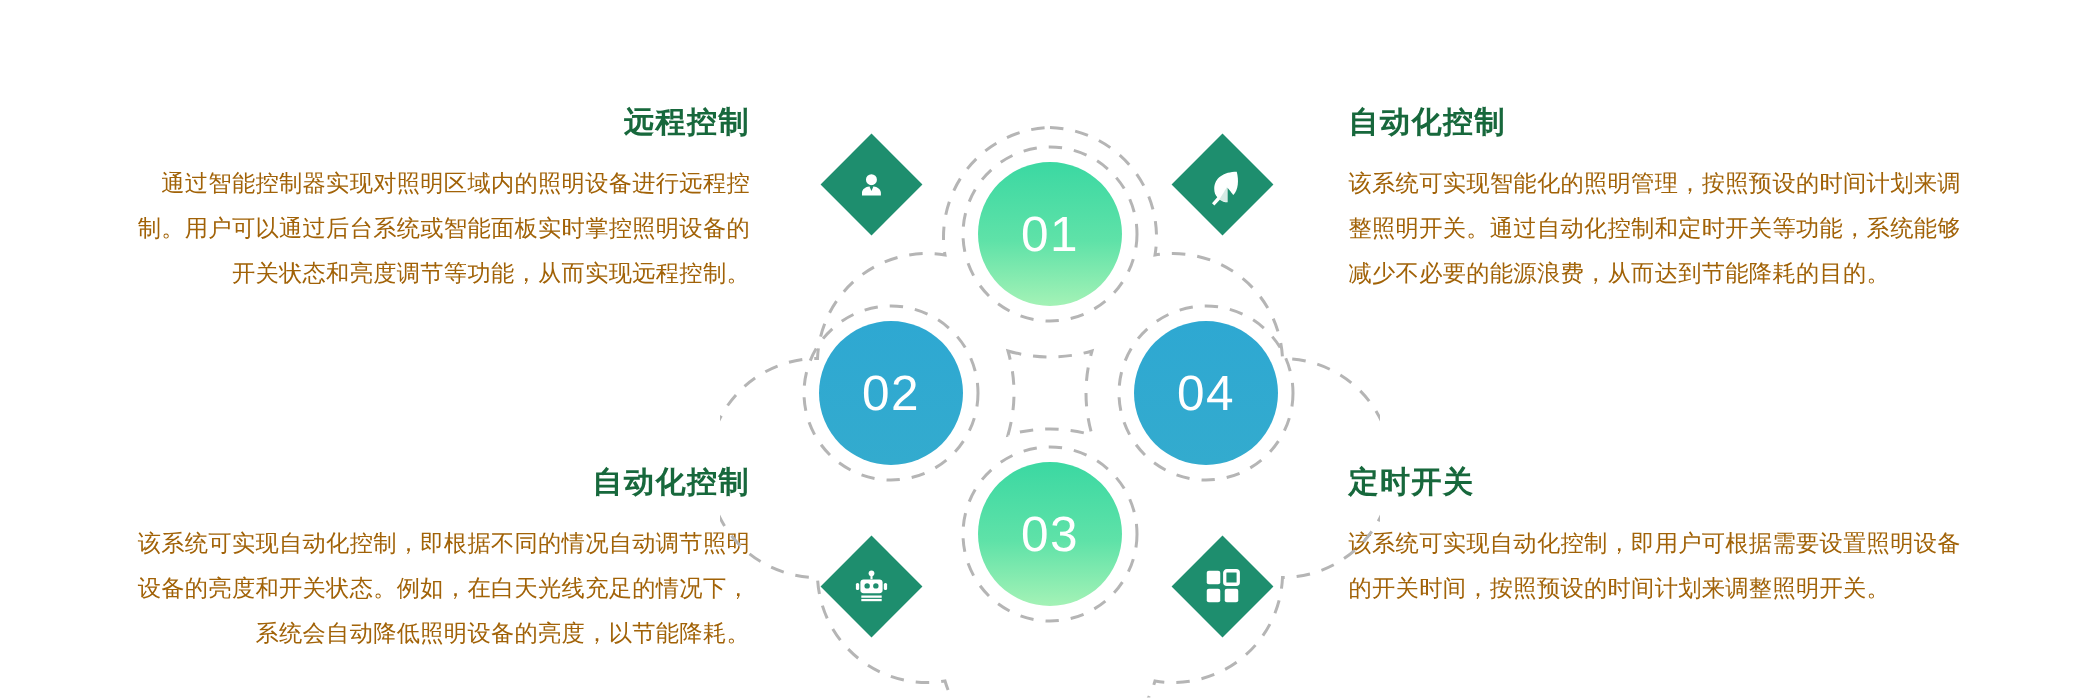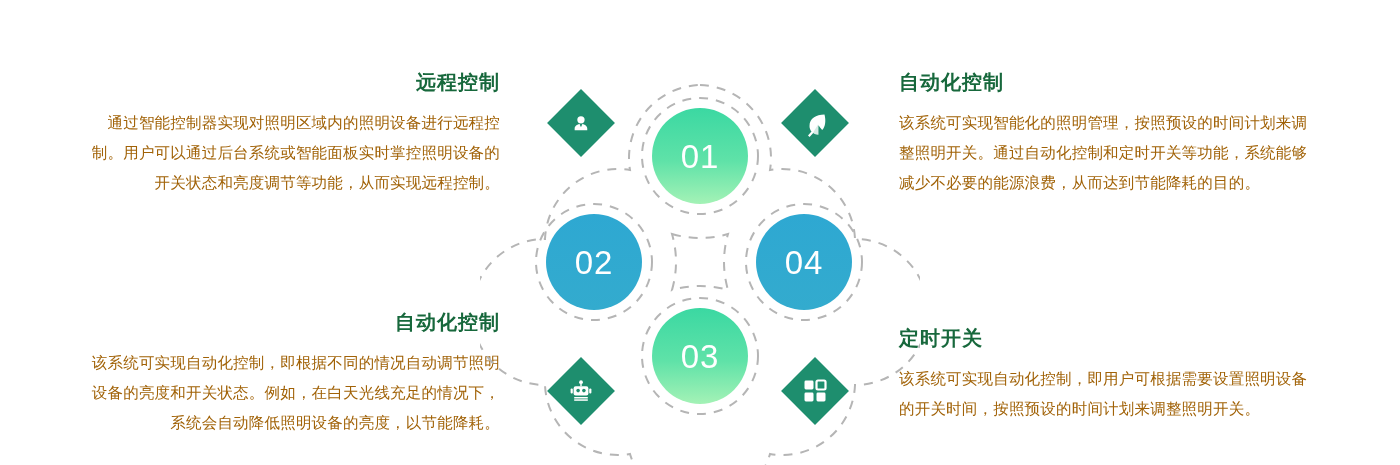--- a/index.html
+++ b/index.html
@@ -32,21 +32,21 @@
     font-size:15.5px;
     color:#a16207;
     line-height:30px;
     margin:0;
     letter-spacing:0.2px;
   }
 
   #block-remote   {left:80px; top:32px;}
   #block-auto     {left:80px; top:272px;}
   #block-energy   {left:899px;top:32px;}
-  #block-timer    {left:899px;top:288px;}
+  #block-timer    {left:899px;top:272px;}
 
   
   .diagram{position:absolute;left:480px;top:20px;width:440px;height:425px;}
   .diagram svg{display:block;width:440px;height:425px;}
 
   .num{
     font-family:"Liberation Sans","DejaVu Sans",sans-serif;
     font-size:33px;
     fill:#ffffff;
     font-weight:400;

